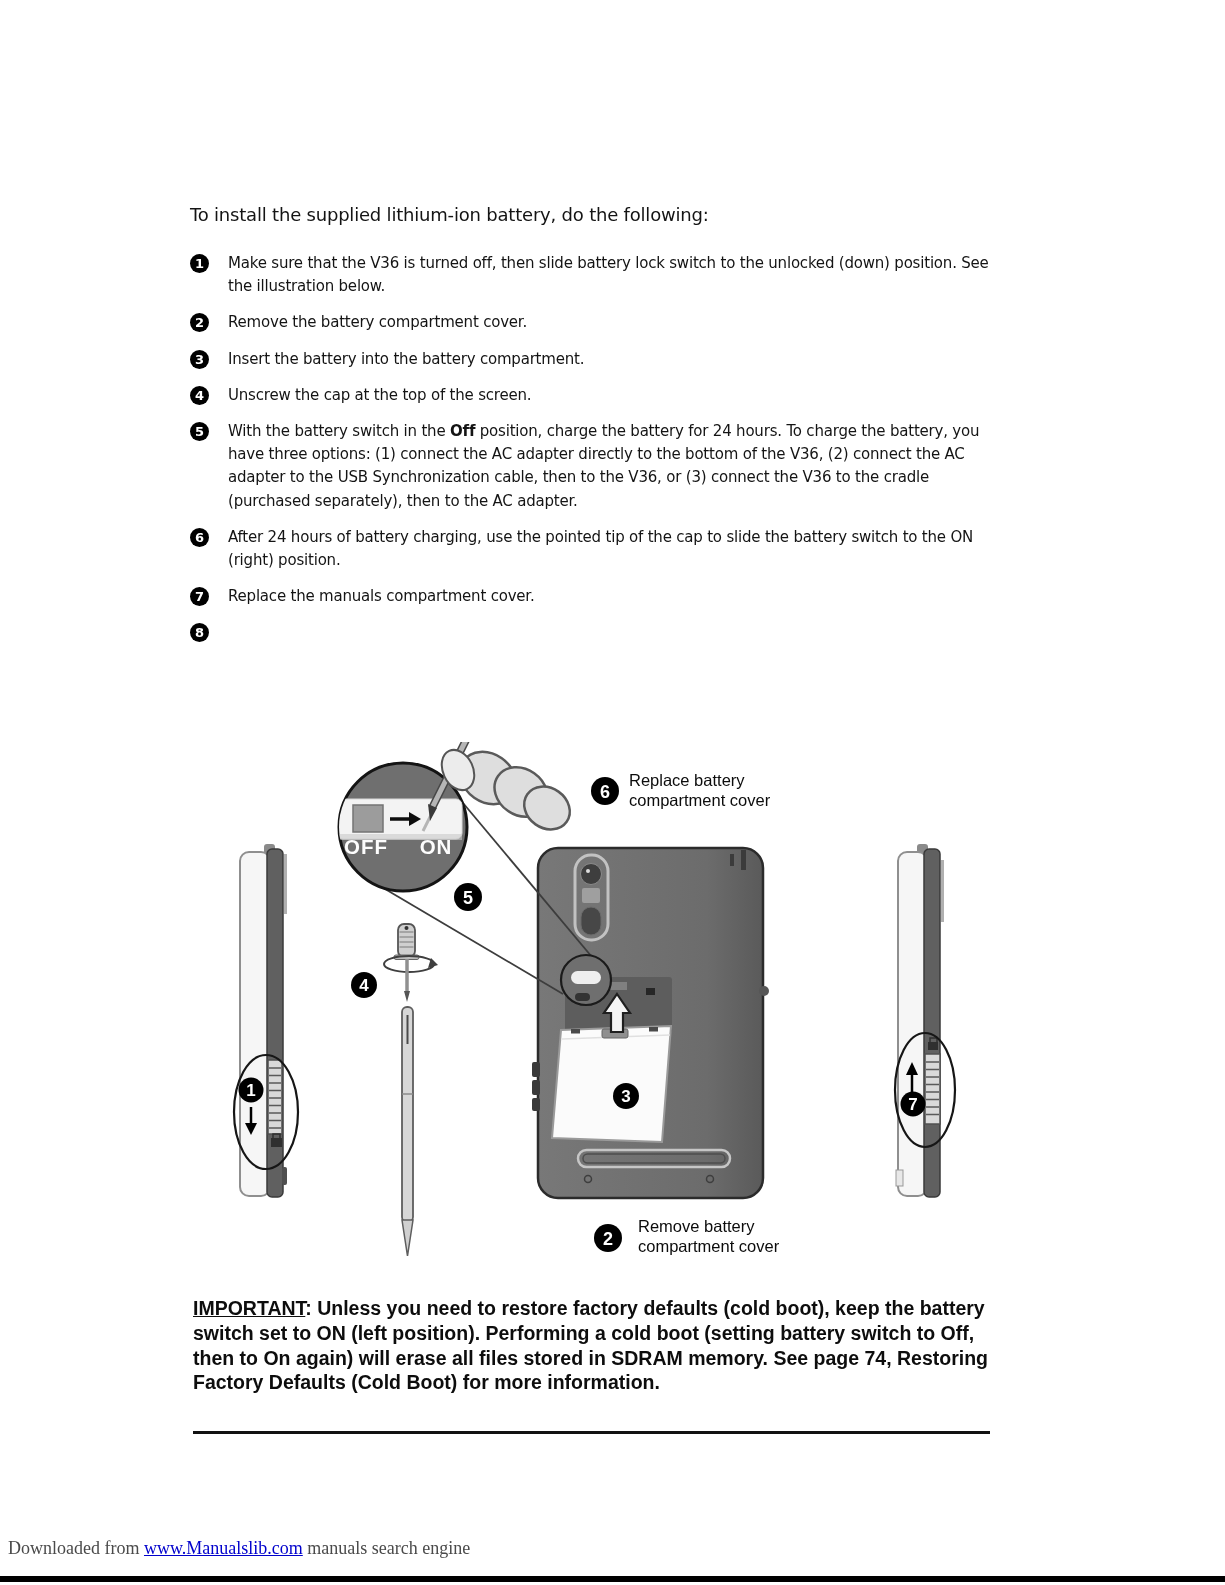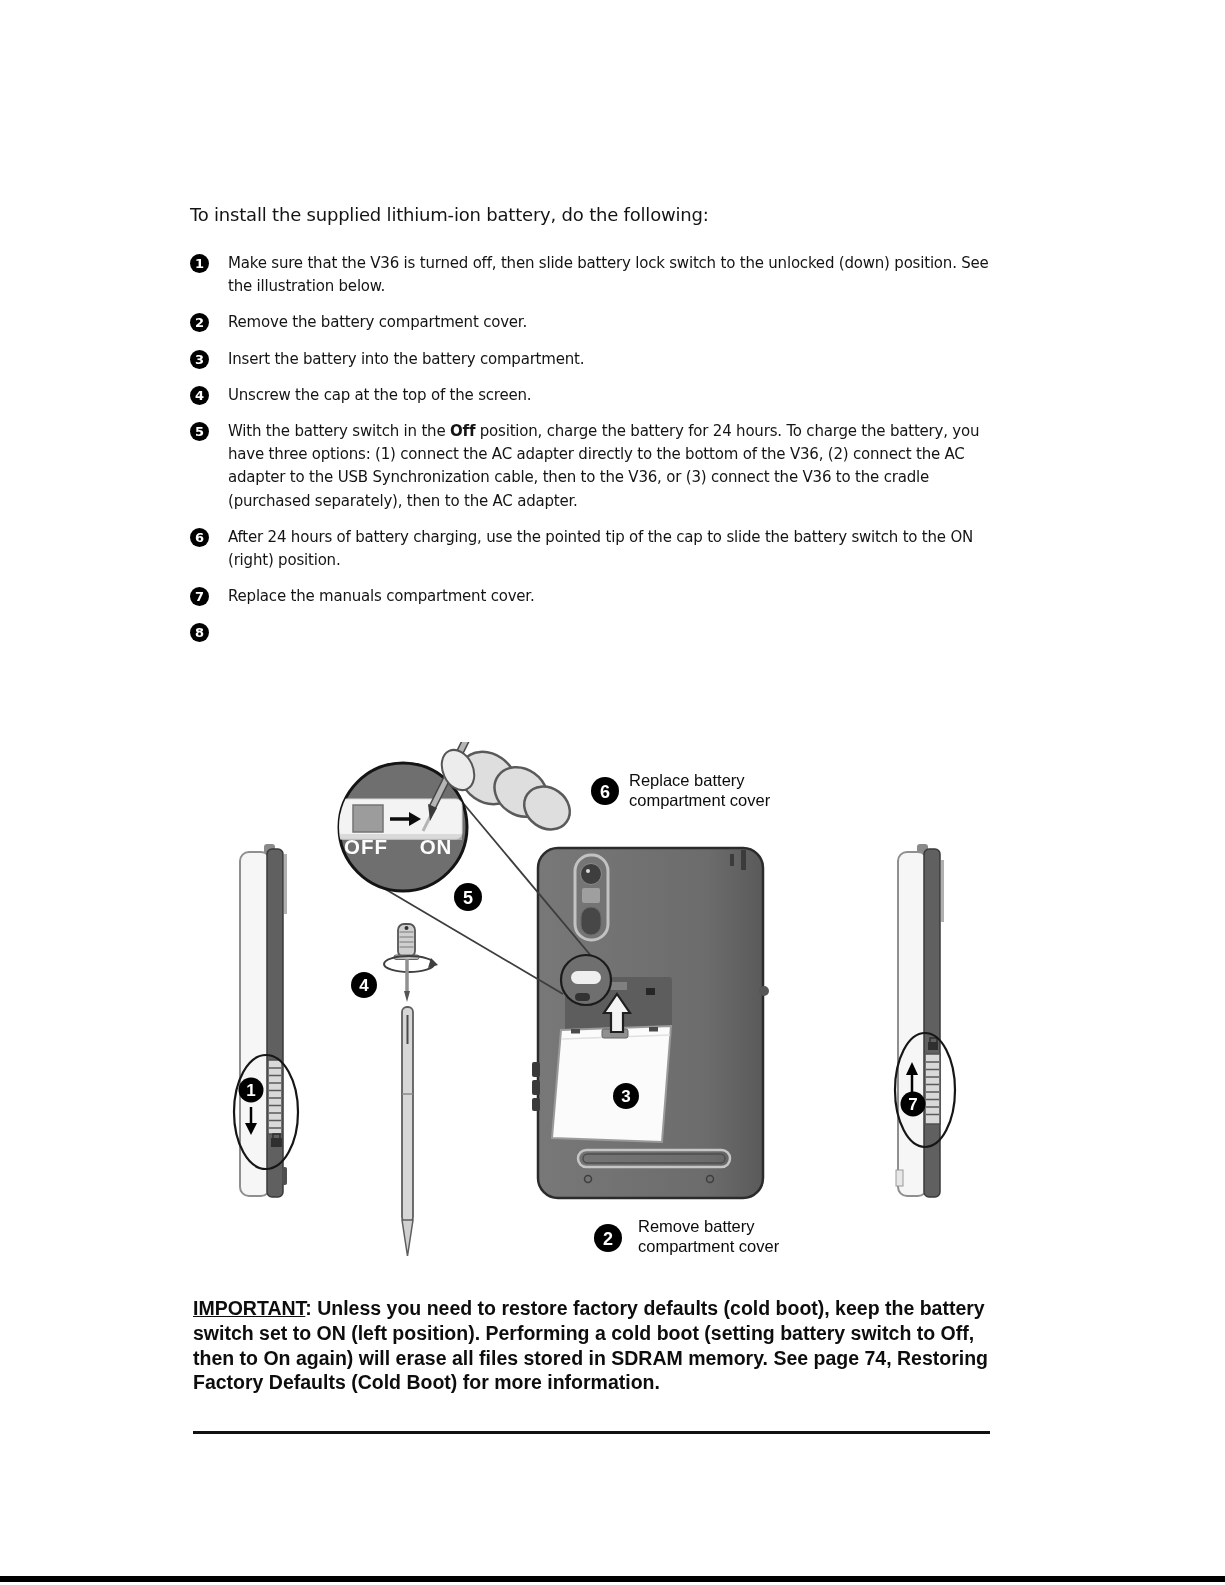--- a/index.html
+++ b/index.html
@@ -265,15 +265,16 @@
       <text class="badge-num" x="383" y="502.5" font-size="18">2</text>
       <text class="fig-label" x="413" y="490">Remove battery</text>
       <text class="fig-label" x="413" y="510">compartment cover</text>
     </g>
   </svg>
 
   <p class="important"><span class="label">IMPORTANT</span><span>: Unless you need to restore factory defaults (cold boot), keep the battery switch set to ON (left position). Performing a cold boot (setting battery switch to Off, then to On again) will erase all files stored in SDRAM memory. See page 74, Restoring Factory Defaults (Cold Boot) for more information.</span></p>
 
   <div class="rule"></div>
 
+  <div class="footer"><span>Downloaded from </span><a href="#">www.Manualslib.com</a><span>  manuals search engine</span></div>
 
   <div class="bottom-bar"></div>
 </div>
 
 </body></html>

